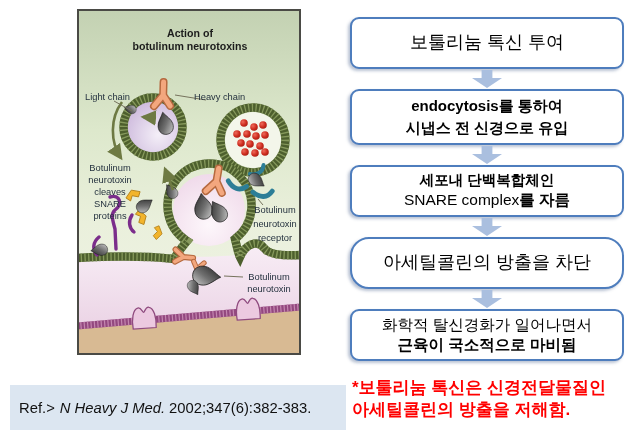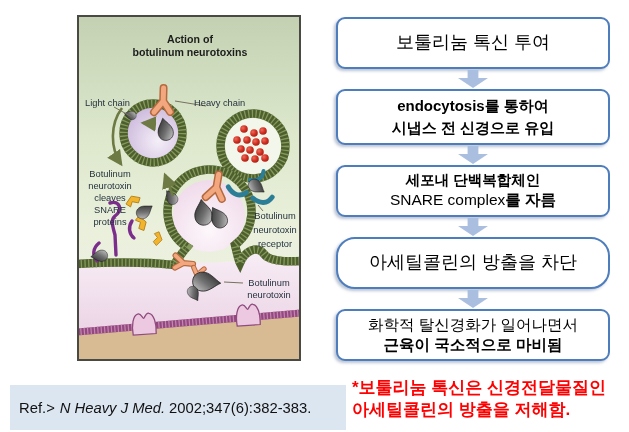--- a/index.html
+++ b/index.html
@@ -1,37 +1,37 @@
 <!DOCTYPE html>
 <html><head>
 <meta charset="utf-8">
 <style>
   html,body{margin:0;padding:0;}
   body{
     width:629px;height:432px;position:relative;background:#ffffff;
     font-family:"Liberation Sans","DejaVu Sans",sans-serif;overflow:hidden;
   }
   
-  .figure-wrap{position:absolute;left:77px;top:15px;width:178px;height:346px;}
+  .figure-wrap{position:absolute;left:77px;top:9px;width:178px;height:346px;}
   .figure-wrap svg{display:block;}
   .m1{fill:none;stroke:#4d5f2d;stroke-width:8.5;}
   .m2{fill:none;stroke:#86995c;stroke-width:8.5;stroke-dasharray:1.3 2.4;}
   .mm1{fill:none;stroke:#93487f;stroke-width:7;}
   .mm2{fill:none;stroke:#c487b0;stroke-width:7;stroke-dasharray:1.2 2.2;}
   .fk1{stroke:#b5693f;stroke-width:8;fill:none;stroke-linecap:round;stroke-linejoin:round;}
   .fk2{stroke:#f3a77e;stroke-width:5;fill:none;stroke-linecap:round;stroke-linejoin:round;}
   .lbl{font-family:"Liberation Sans","DejaVu Sans",sans-serif;font-size:9.3px;fill:#25323f;}
   .ttl{font-family:"Liberation Sans","DejaVu Sans",sans-serif;font-size:10.6px;font-weight:bold;fill:#1c1c1c;}
   .ptr{stroke:#76735d;stroke-width:1;fill:none;}
   .oliv{stroke:#6e7a43;stroke-width:2.6;fill:none;}
   .purp{stroke:#7b2d8b;stroke-width:3.4;fill:none;stroke-linecap:round;}
   .teal{stroke:#2c7e97;stroke-width:4;fill:none;stroke-linecap:round;}
   .yel{fill:#f2b42c;stroke:#b5831e;stroke-width:0.8;}
   
-  .flow{position:absolute;left:336px;top:17px;width:274px;display:flex;flex-direction:column;align-items:stretch;}
+  .flow{position:absolute;left:350px;top:17px;width:274px;display:flex;flex-direction:column;align-items:stretch;}
   .fbox{
     border:2px solid #4e7dbd;border-radius:9px;background:#fff;color:#000;
     display:flex;flex-direction:column;align-items:center;justify-content:center;
     box-shadow:-2px 2px 3px rgba(105,125,160,0.45);text-align:center;line-height:1.32;
     box-sizing:border-box;
   }
   .b1{height:52px;font-size:18px;font-weight:400;}
   .b2{height:56px;font-size:15px;font-weight:700;line-height:1.45;}
   .b3{height:52px;}
   .b3 .l1{font-size:14.5px;font-weight:700;}

